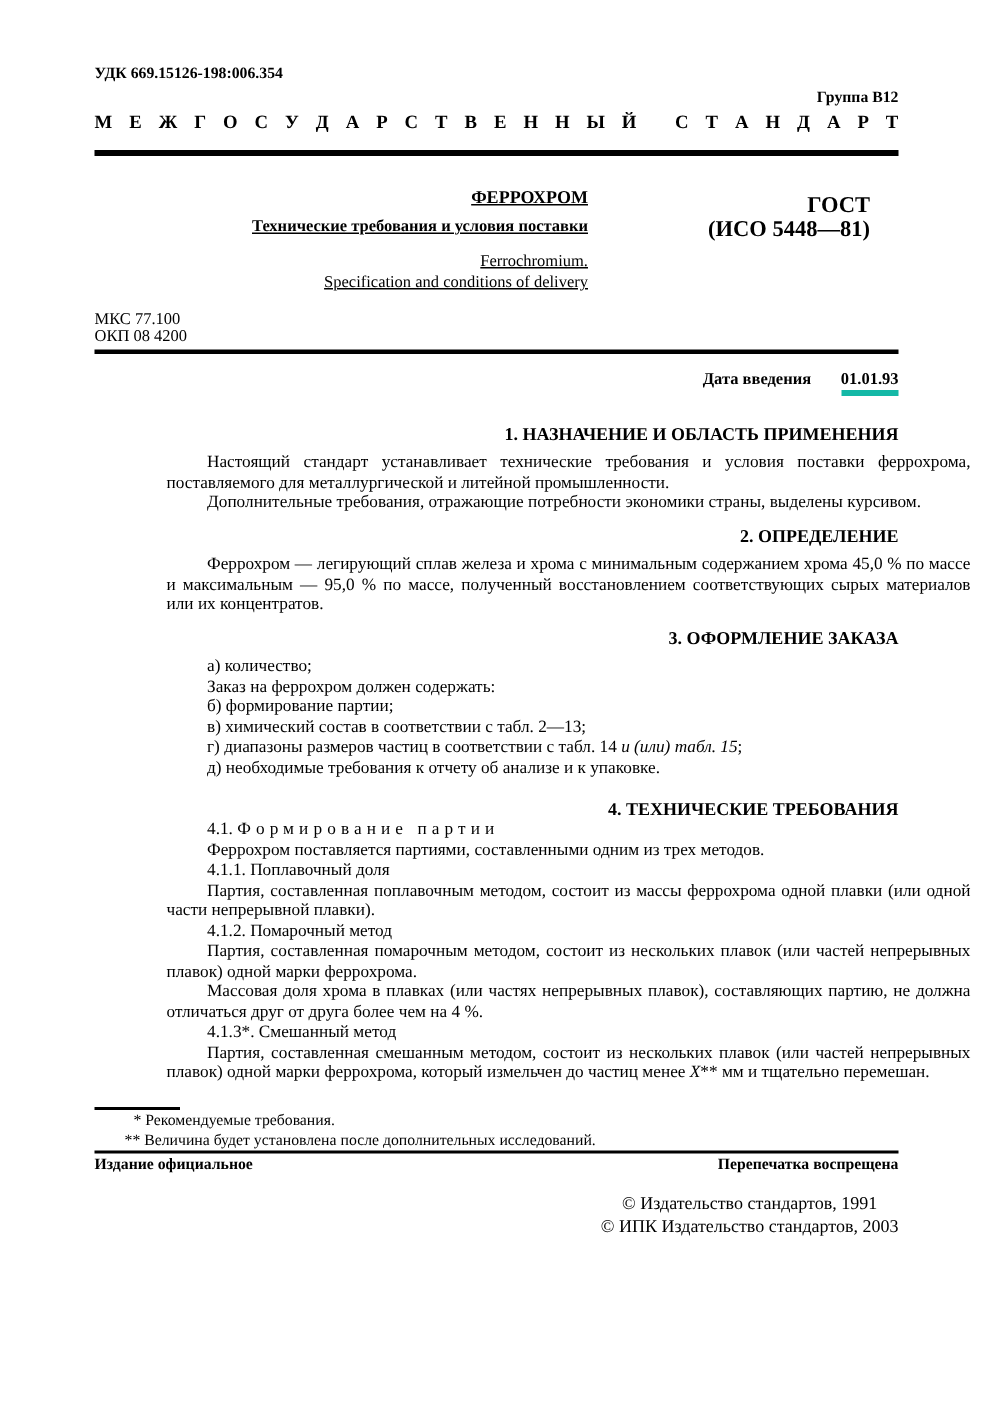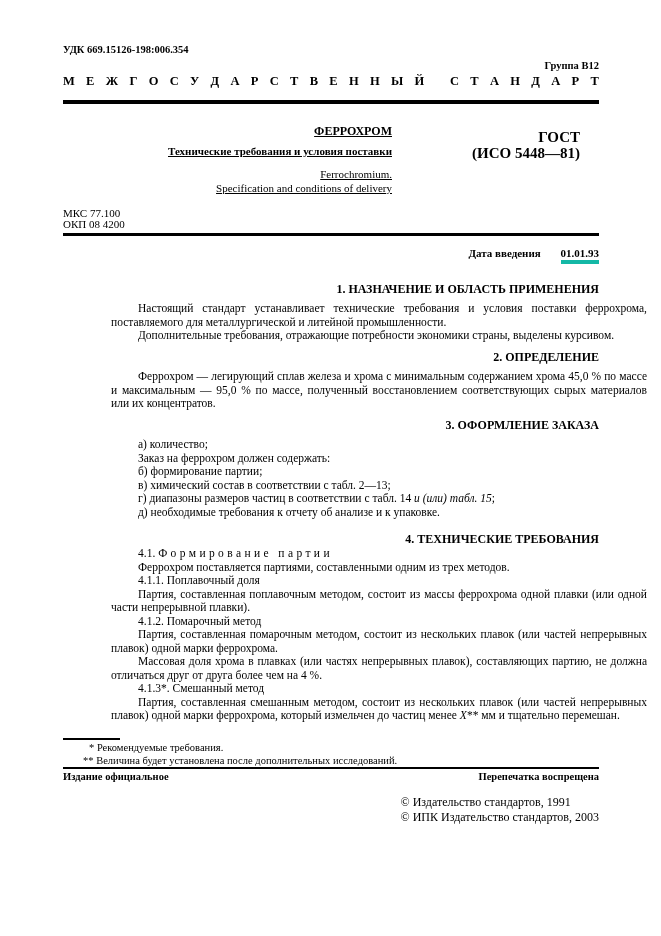--- a/index.html
+++ b/index.html
@@ -21,21 +21,21 @@
   .sec { left: 63px; width: 536px; text-align: right; font-size: 12px; font-weight: bold; }
   .p { left: 79px; width: 536px; font-size: 11.5px; line-height: 13.5px; text-align: justify; margin-left: 32px; }
   .ind { text-indent: 27px; }
   .li { padding-left: 27px; }
   .sp { letter-spacing: 3.4px; }
   .fn { left: 63px; font-size: 10.5px; line-height: 13px; }
   .fn div { padding-left: 26px; }
   .fn div.two { padding-left: 20px; text-align: right; }
   .bottom-l { left: 63px; top: 771px; font-size: 10.5px; font-weight: bold; }
   .bottom-r { right: 62px; top: 771px; font-size: 10.5px; font-weight: bold; }
-  .copy { right: 62px; top: 795px; font-size: 12px; line-height: 15px; text-align: left; }
+  .copy { right: 62px; top: 795px; font-size: 12px; line-height: 15px; text-align: center; }
 </style>
 </head>
 <body>
 
 <div class="abs udk">УДК 669.15126-198:006.354</div>
 <div class="abs group">Группа В12</div>
 
 <div class="abs mstd" id="mstd">
     <span>М</span>
     <span>Е</span>

